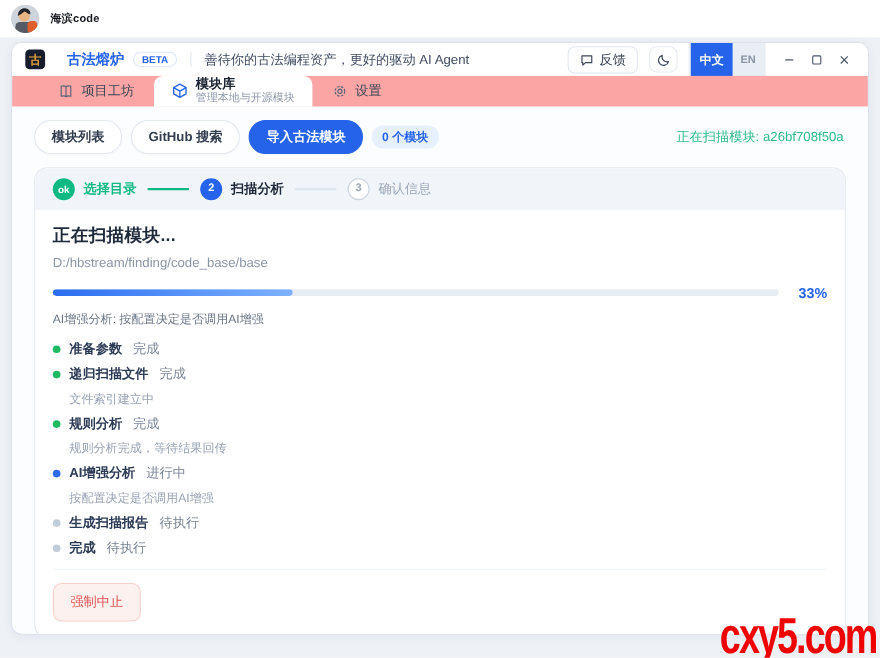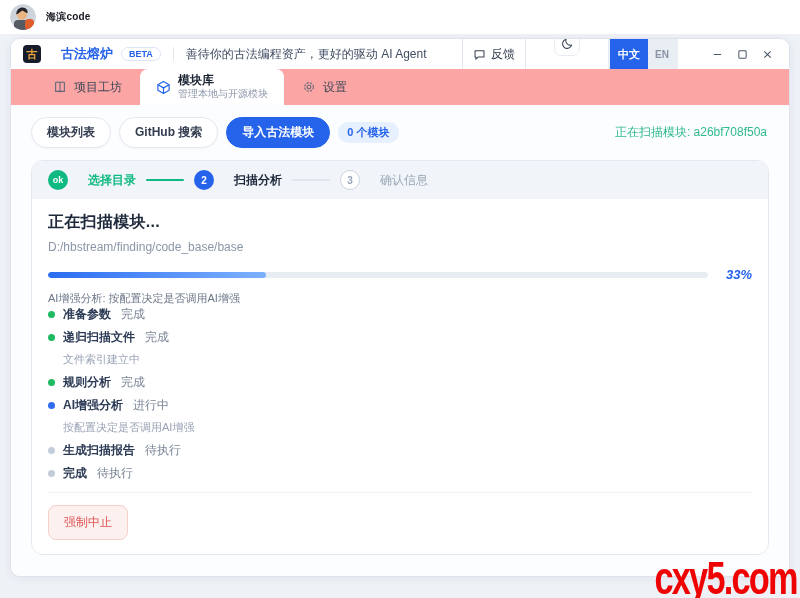--- a/index.html
+++ b/index.html
@@ -21,21 +21,21 @@
 
   
   .titlebar { height:30px; display:flex; align-items:center; padding:0 12px; gap:8px; background:#fff; }
   .logo { width:18px; height:18px; border-radius:4px; background:#161c2c; color:#e9a43c;
     font-size:11px; font-weight:700; display:flex; align-items:center; justify-content:center; }
   .appname { font-size:13px; font-weight:700; color:#2563eb;margin-left:12px; }
   .beta { font-size:9px; font-weight:700; color:#2563eb; border:1px solid #dce6f8;
     border-radius:9px; padding:1px 7px; background:#fff; }
   .tb-divider { width:1px; height:14px; background:#e3e7ee; margin:0 4px; }
   .tagline { font-size:12px; color:#414d63; }
-  .tb-right { margin-left:auto; display:flex; gap:28px; }
+  .tb-right { margin-left:auto; display:flex; align-items:center; gap:10px; }
   .feedback-btn { display:flex; align-items:center; gap:5px; background:#fff;
     border:1px solid #e2e7ef; border-radius:7px; padding:3px 10px; font-size:12px; color:#333d50;
     font-family:inherit; cursor:pointer; }
   .moon-btn { width:26px; height:24px; background:#fff; border:1px solid #e7ebf2; border-radius:7px;
     display:flex; align-items:center; justify-content:center; cursor:pointer; }
   .lang-toggle { display:flex; align-items:center; background:#e9edf4; border-radius:7px; padding:2px; }
   .lang-zh { background:#2563eb; color:#fff; font-size:11px; font-weight:700; border-radius:5px;
     padding:13px 8px; cursor:pointer; }
   .lang-en { color:#8a94a6; font-size:10px; font-weight:700; padding:2px 7px; cursor:pointer; }
   .win-controls { display:flex; align-items:center; gap:14px; margin-left:6px; padding-right:4px; }
@@ -57,44 +57,44 @@
     font-size:12px; font-weight:700; color:#333d50; font-family:inherit; cursor:pointer;
     box-shadow:0 1px 2px rgba(25,40,70,.04); }
   .pill.primary { background:#2563eb; border-color:#2563eb; color:#fff; }
   .count-badge { background:#e7f0fe; color:#2563eb; font-size:11px; font-weight:700;
     border-radius:10px; padding:3px 9px; }
   .scan-submitted { margin-left:auto; font-size:12px; color:#2fb98c; padding-right:2px; }
 
   
   .panel { margin:0 10px; border:1px solid #e4e9f1; border-radius:12px; background:#fff; overflow:hidden; }
   .stepper { background:#f1f5f9; padding:9px 16px; display:flex; align-items:center; gap:10px; }
-  .step { display:flex; align-items:center; gap:20px; }
+  .step { display:flex; align-items:center; gap:8px; }
   .step-circle { width:20px; height:20px; border-radius:50%; display:flex; align-items:center;
     justify-content:center; font-size:10px; font-weight:700; }
   .step-circle.done { background:#10b981; color:#fff; font-size:9px; }
   .step-circle.active { background:#2563eb; color:#fff; }
   .step-circle.pending { background:#fff; border:1px solid #ccd4df; color:#9aa6b8; }
   .step-label { font-size:12px; font-weight:700; }
   .step-label.done { color:#10b981; }
   .step-label.active { color:#1e293b; }
   .step-label.pending { color:#9aa6b8; font-weight:400; }
   .connector { width:38px; height:2px; border-radius:1px; }
   .connector.done { background:#10b981; }
   .connector.pending { background:#dfe5ec; }
 
   .panel-body { padding:13px 16px 14px; }
   .scan-title { font-size:16px; font-weight:700; color:#1e293b; letter-spacing:.3px; }
   .scan-path { font-size:12px; color:#8b95a8; margin-top:7px; }
-  .progress-row { display:flex; align-items:center; gap:12px; margin-top:13px;font-style:italic; }
+  .progress-row { display:flex; align-items:center; gap:12px; margin-top:13px; }
   .progress-track { flex:1; height:6px; border-radius:3px; background:#e8edf3; overflow:hidden; }
   .progress-fill { height:100%; border-radius:3px; width:0;
     background:linear-gradient(90deg,#2b6df0,#7db1ff); }
   .progress-label { font-size:13px; font-weight:700; color:#2563eb; width:32px; text-align:right; }
   .ai-note { font-size:11px; color:#6b7688; margin-top:9px; }
-  .task-list { }
+  .task-list { margin-top:11px; }
   .task-item { display:flex; align-items:center; gap:8px; margin-bottom:6px; }
   .dot { width:7px; height:7px; border-radius:50%; flex:0 0 auto; }
   .dot.done { background:#1fb961; }
   .dot.active { background:#2f6bef; }
   .dot.pending { background:#c3ccd9; }
   .task-label { font-size:12px; font-weight:700; color:#2b3a55; }
   .task-status { font-size:12px; color:#7a8596; margin-left:2px; }
   .task-detail { font-size:11px; color:#98a2b5; margin:0 0 7px 15px; }
   .body-divider { height:1px; background:#edf1f6; margin:10px 0 12px; }
   .abort-btn { background:#fdf1f0; border:1px solid #f6cfc9; color:#e05252; font-size:12px;
@@ -248,20 +248,21 @@
             <span class="task-label">递归扫描文件</span>
             <span class="task-status">完成</span>
           </div>
           <div class="task-detail">文件索引建立中</div>
 
           <div class="task-item">
             <span class="dot done"></span>
             <span class="task-label">规则分析</span>
             <span class="task-status">完成</span>
           </div>
+          <div class="task-detail">规则分析完成，等待结果回传</div>
 
           <div class="task-item">
             <span class="dot active"></span>
             <span class="task-label">AI增强分析</span>
             <span class="task-status">进行中</span>
           </div>
           <div class="task-detail">按配置决定是否调用AI增强</div>
 
           <div class="task-item">
             <span class="dot pending"></span>

